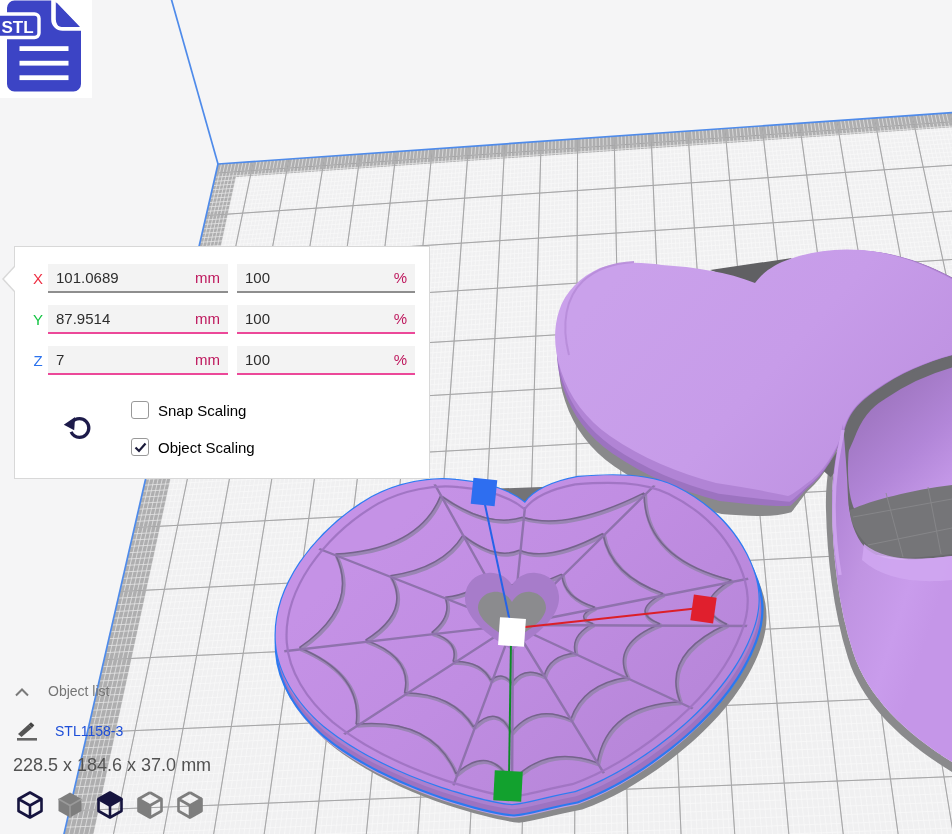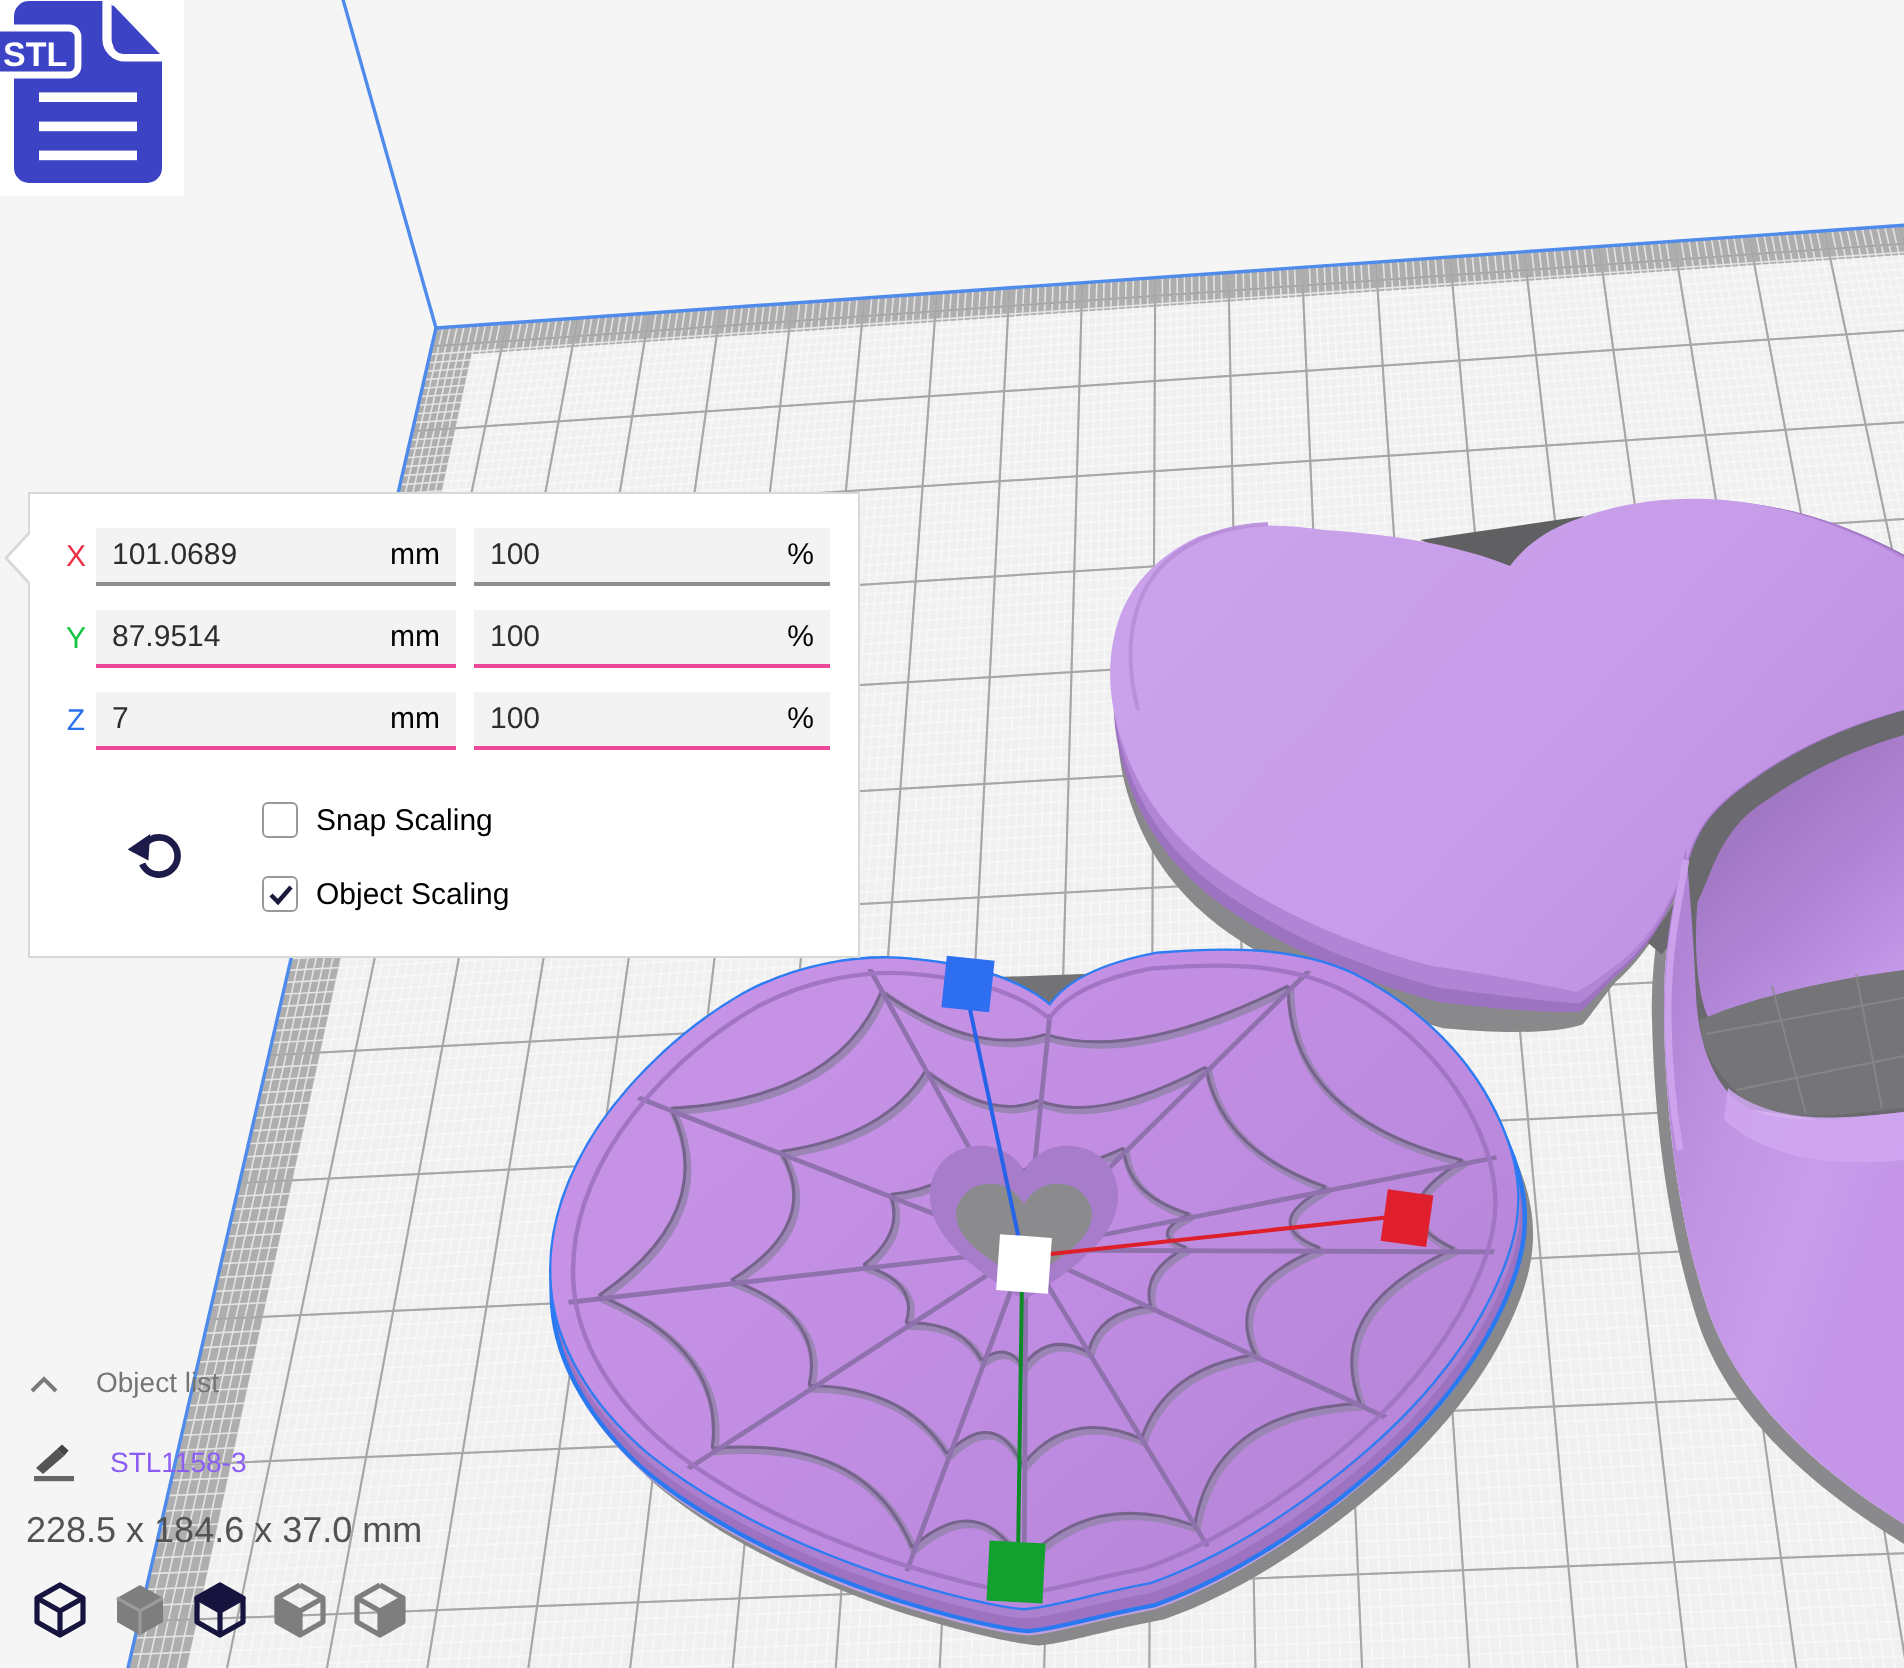--- a/index.html
+++ b/index.html
@@ -3,21 +3,21 @@
 *{margin:0;padding:0;box-sizing:border-box}
 html,body{width:952px;height:834px;overflow:hidden;background:#f5f5f6;font-family:"Liberation Sans",sans-serif}
 #stage{position:relative;width:852px;height:834px}
 #scene{position:absolute;left:0;top:0}
 
 #panel{position:absolute;left:14px;top:246px;width:416px;height:233px;background:#fff;border:1px solid #d8d8d8}
 .notch{position:absolute;left:-11px;top:20px;width:0;height:0;border-top:12px solid transparent;border-bottom:12px solid transparent;border-right:11px solid #fff}
 .notchb{position:absolute;left:-13px;top:19px;width:0;height:0;border-top:13px solid transparent;border-bottom:13px solid transparent;border-right:12px solid #d8d8d8}
 .axlbl{position:absolute;left:15px;width:16px;font-size:15px;line-height:29px;text-align:center}
 .fld{position:absolute;height:29px;background:#f3f3f3;border-bottom:2px solid #ec4899;font-size:15px;color:#2d2d2d;line-height:27px;padding:0 8px}
-.fld .unit{position:absolute;right:8px;color:#000000}
+.fld .unit{position:absolute;right:8px;color:#be185d}
 .f1{left:33px;width:180px}
 .f2{left:222px;width:178px}
 .cb{position:absolute;left:116px;width:18px;height:18px;background:#fff;border:1px solid #999;border-radius:3px}
 .cblbl{position:absolute;left:143px;font-size:15px;color:#000000;line-height:18px}
 </style></head><body>
 <div id="stage">
 <svg id="scene" width="952" height="834" viewBox="0 0 952 834">
 <clipPath id="cpPlate">
         <polygon points="218.0,164.0 1026.1,107.4 1658.7,2305.7 -260.1,2244.0"></polygon>
       </clipPath>
@@ -539,21 +539,21 @@
 
 <svg style="position:absolute;left:14px;top:686px" width="16" height="12" viewBox="0 0 16 12">
       <path d="M 2 9.5 L 8 3.5 L 14 9.5" fill="none" stroke="#7a7a7a" stroke-width="2"></path>
     </svg>
 <div style="position:absolute;left:48px;top:683px;font-size:14px;color:#757575">Object list</div>
 <svg style="position:absolute;left:15px;top:719px" width="22" height="22" viewBox="0 0 22 22">
  <path d="M 3 15 L 13.5 5.5 L 17 9 L 6.5 18 Z" fill="#555"></path>
  <path d="M 13.5 5.5 L 16 3.2 L 19.3 6.3 L 17 9 Z" fill="#444"></path>
  <rect x="2" y="19" width="20" height="2.6" fill="#666"></rect>
 </svg>
-<div style="position:absolute;left:55px;top:723px;font-size:14px;color:#8b5cf6">STL1158-3</div>
+<div style="position:absolute;left:55px;top:723px;font-size:14px;color:#1d4ed8">STL1158-3</div>
 <div style="position:absolute;left:13px;top:755px;font-size:18px;color:#525252">228.5 x 184.6 x 37.0 mm</div>
 
 <svg style="position:absolute;left:16px;top:790px" width="190" height="30" viewBox="0 0 190 30">
 <g fill="none" stroke="#16143f" stroke-width="2.6" stroke-linejoin="round">
  <path d="M 14 2.5 L 25.5 9 V 21 L 14 27.5 L 2.5 21 V 9 Z M 2.5 9 L 14 15.5 L 25.5 9 M 14 15.5 V 27.5"></path>
 </g>
 <g transform="translate(40,0)">
  <path d="M 14 2.5 L 25.5 9 V 21 L 14 27.5 L 2.5 21 V 9 Z" fill="#7e7e7e"></path>
  <path d="M 2.5 9 L 14 15.5 L 25.5 9 M 14 15.5 V 27.5" fill="none" stroke="#9a9a9a" stroke-width="1.6"></path>
 </g>

